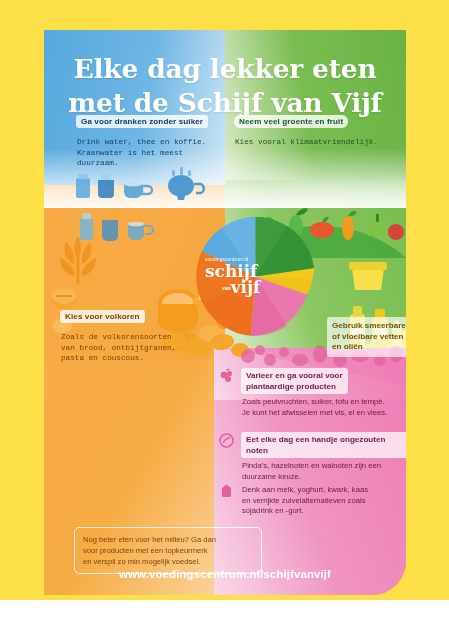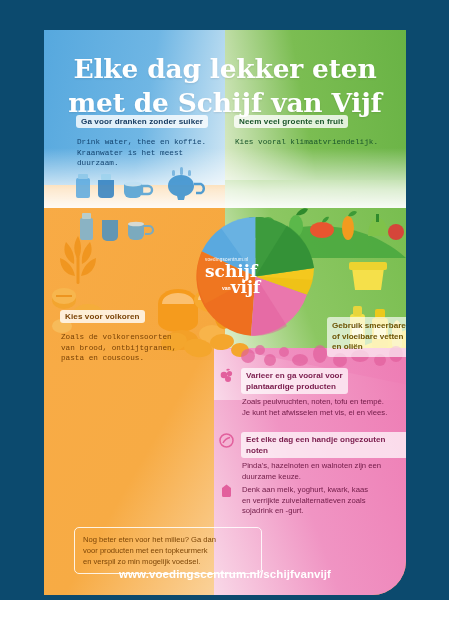--- a/index.html
+++ b/index.html
@@ -1,18 +1,18 @@
 <!DOCTYPE html>
 <html><head>
 <meta charset="utf-8">
 <style>
   html,body{margin:0;padding:0;background:#ffffff;}
   body{width:449px;height:635px;overflow:hidden;font-family:"Liberation Sans",sans-serif;}
 
-  .poster{position:relative;width:449px;height:635px;background:#0c4a6e;}
+  .poster{position:relative;width:449px;height:635px;background:#fde047;}
 
   
   .panel{position:absolute;left:44px;top:30px;width:362px;height:565px;
          border-radius:0 0 34px 0;overflow:hidden;background:#f6a640;}
 
   
   .q-blue{position:absolute;left:0;top:0;width:181px;height:160px;
           background:linear-gradient(100deg,#56a8de 0%,#6fb6e4 55%,#cfe6f4 100%);}
   
   .q-green{position:absolute;left:181px;top:0;width:181px;height:160px;
@@ -42,21 +42,21 @@
   
   .title{position:absolute;left:0;top:22px;width:362px;text-align:center;
          color:#fff;font-family:"DejaVu Serif",serif;font-weight:700;
          font-size:26.5px;line-height:34px;letter-spacing:-.2px;
          text-shadow:0 1px 2px rgba(0,0,0,.10);}
   .chead{font-size:8.1px;font-weight:700;color:#11375e;letter-spacing:.1px;
          display:inline-block;background:rgba(255,255,255,.80);padding:2px 5px;border-radius:3px;}
   .cbody{font-size:7.7px;color:#1b3f66;line-height:10.5px;margin-top:9px;padding-left:1px;font-family:Liberation Mono, monospace;}
 
   .blue-txt{color:#12436f;}
-  .green-txt{color:#19552a;}
+  .green-txt{color:#19552a;border-radius:6px;}
   .orange-txt{color:#7a4306;}
 
   
   .wheel{position:absolute;left:151px;top:186px;width:121px;height:121px;}
   .wheel svg{display:block;}
   .wheel-label{position:absolute;left:10px;top:41px;width:74px;color:#fff;
                font-family:"DejaVu Serif",serif;}
   .wl-top{font-size:4.6px;letter-spacing:.2px;font-family:"Liberation Sans",sans-serif;}
   .wl-s{font-size:17px;font-weight:700;line-height:16px;margin-top:1px;}
   .wl-v{font-size:17px;font-weight:700;line-height:16px;margin-left:14px;}
@@ -297,21 +297,21 @@
           <circle cx="10" cy="11" r="3"></circle>
             <path d="M8 2c1-1.4 3-1.6 4-.7-.8 1.4-2.6 1.8-4 .7z"></path>
         </g>
       </svg>
       <div class="ptext">
         <span class="phead">
           <span>Varieer en ga vooral voor</span><br>
           <span>plantaardige producten</span>
         </span>
         <div class="pbody">
-          <div>Zoals peulvruchten, noten, tofu en tempé.</div>
+          <div>Zoals peulvruchten, suiker, tofu en tempé.</div>
           <div>Je kunt het afwisselen met vis, ei en vlees.</div>
         </div>
       </div>
     </div>
 
     <div class="prow" style="left:174px;top:402px;width:190px;">
       <svg class="picon" viewBox="0 0 17 17">
         <g fill="none" stroke="#e2609d" stroke-width="1.5">
           <circle cx="8.5" cy="8.5" r="6.5"></circle>
           <path d="M5 11c1.5-3 4.5-5 7-5.5"></path>

